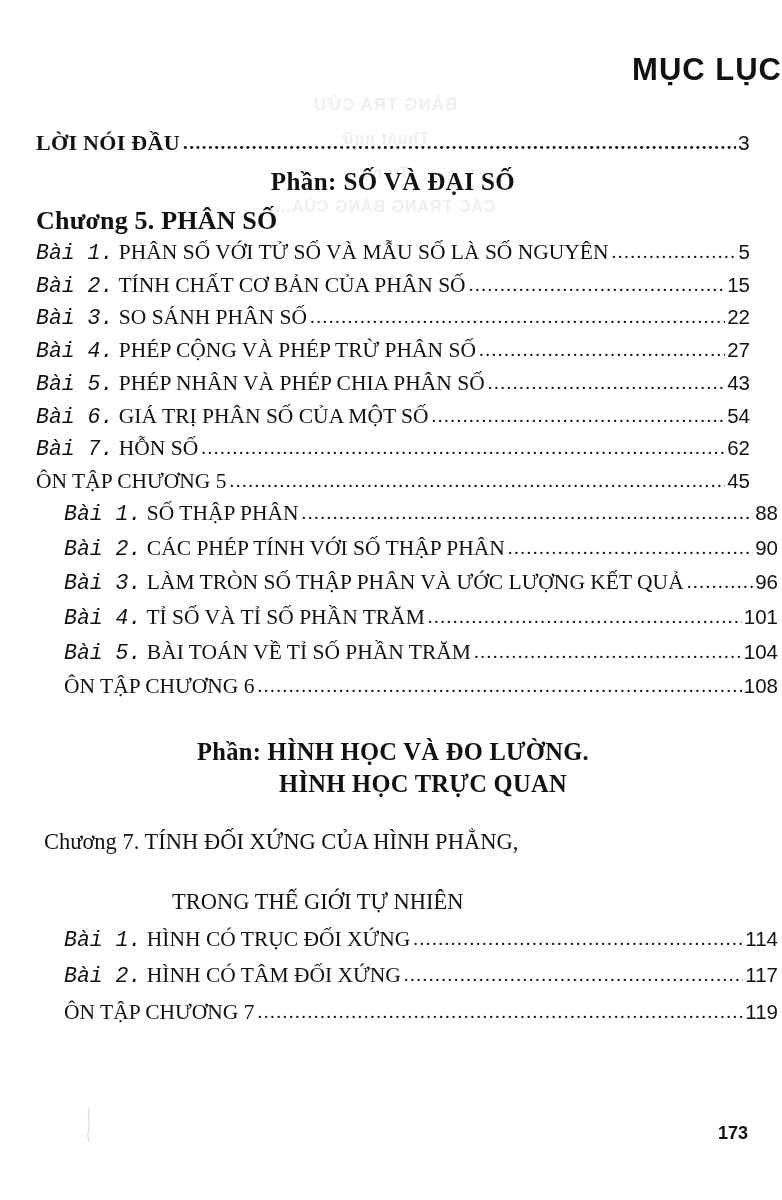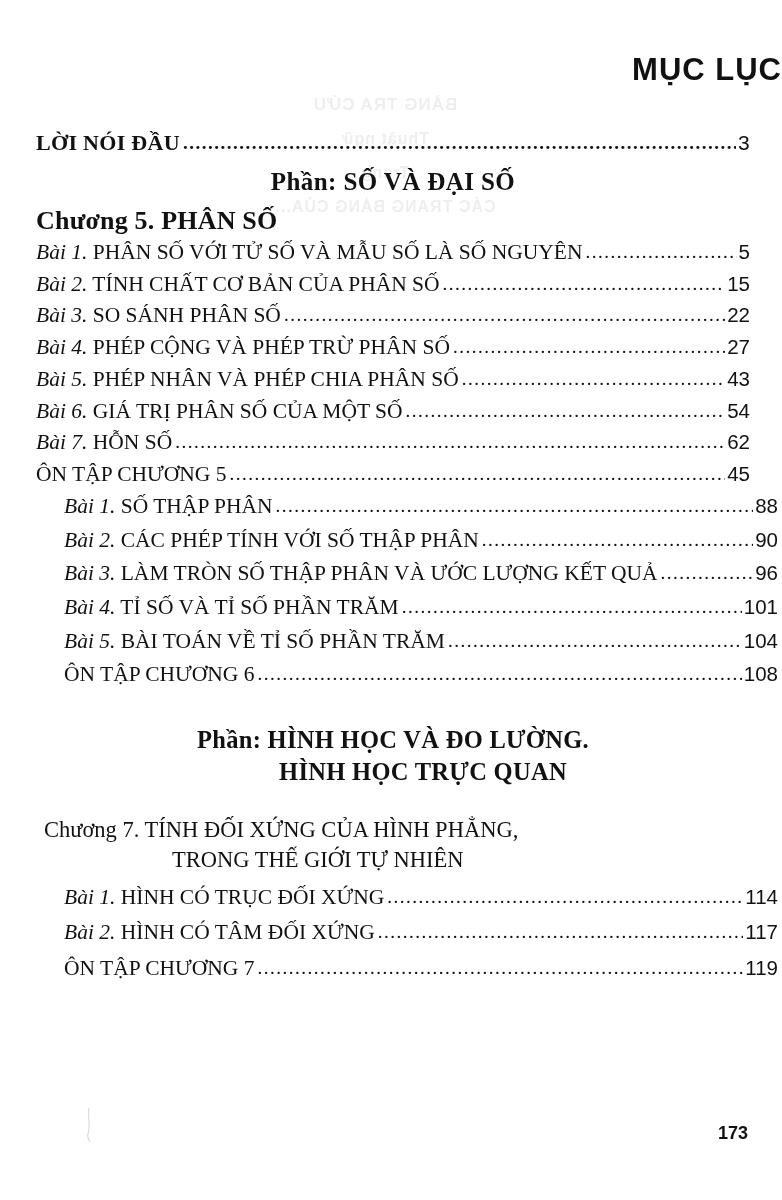--- a/index.html
+++ b/index.html
@@ -120,26 +120,26 @@
   }
   .chapter-2line {
     font-family: "Liberation Serif", serif;
     font-weight: normal;
     font-size: 22.5px;
     margin: 28px 0 8px 0;
     line-height: 1.32;
     text-align: left;
     padding-left: 8px;
   }
-  .chapter-2line .l2 { display:block; padding-left: 128px; }
+  .chapter-2line .l2 { display:block; padding-left: 128px; margin-top: 30px; }
 
   .entry { font-size: 21.5px; }
   .entry .lbl .it {
     font-style: italic;
-    font-family: Liberation Serif, serif;
+    font-family: Liberation Mono, monospace;
   }
   .entry .pg {
     font-family: "Liberation Sans", sans-serif;
     font-size: 20.5px;
   }
   .indent-0 { padding-left: 0px; }
   .indent-1 { padding-left: 28px; }
 
   .group-a .row { margin-bottom: 2.5px; }
   .group-b .row { margin-bottom: 4.5px; }

